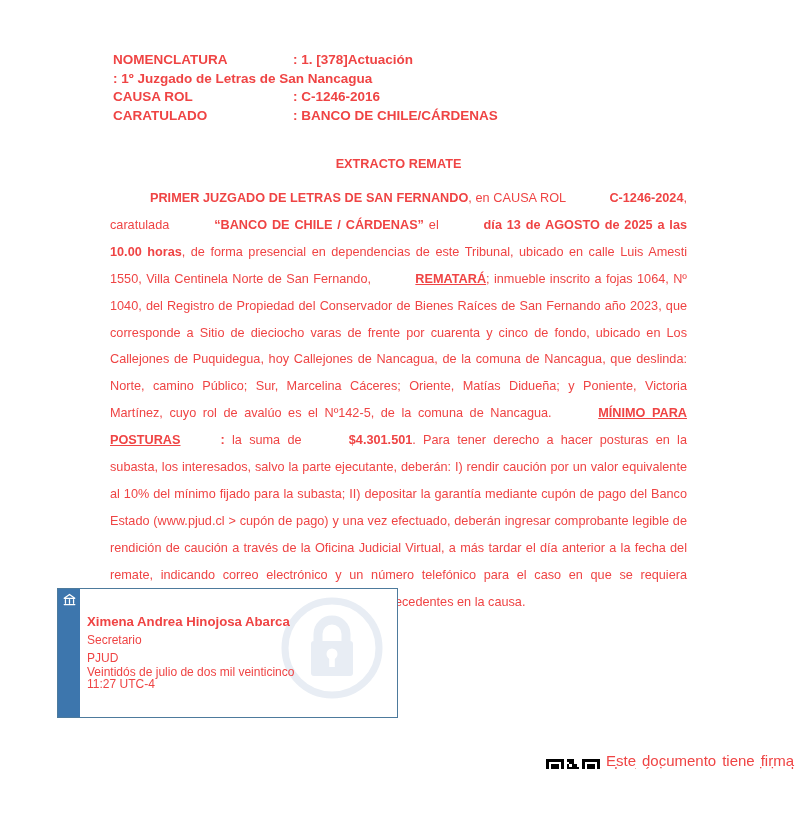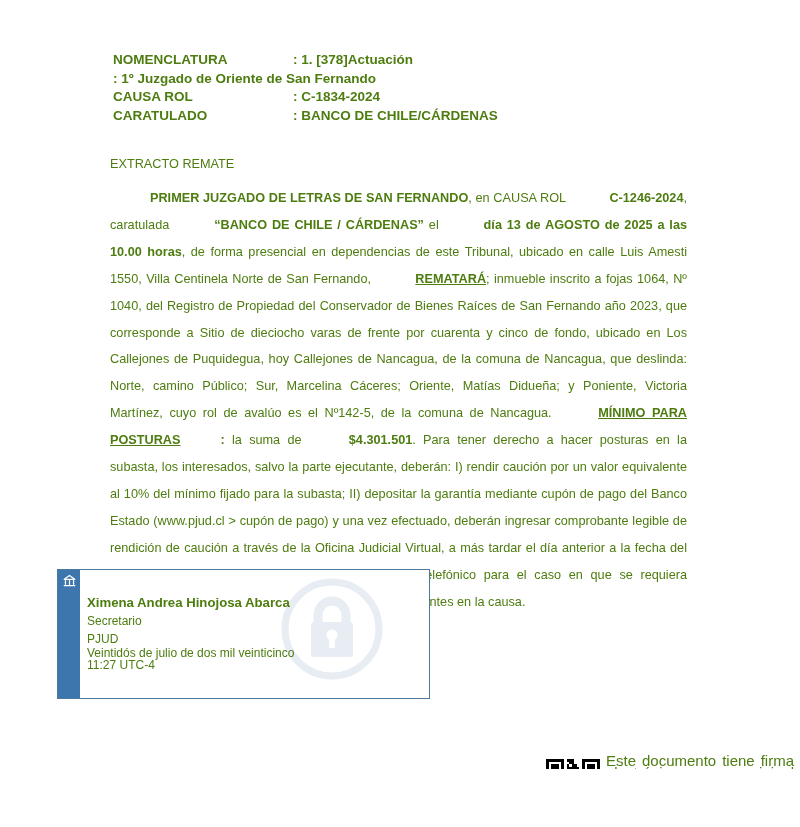--- a/index.html
+++ b/index.html
@@ -1,37 +1,37 @@
 <!DOCTYPE html>
 <html><head>
 <meta charset="utf-8">
 <style>
   html,body{margin:0;padding:0;background:#fff;}
   .page{position:relative;width:800px;height:769px;background:#ffffff;
-        font-family:"Liberation Sans",sans-serif;color:#4d7c0f;overflow:hidden;}
+        font-family:"Liberation Sans",sans-serif;color:#ef4444;overflow:hidden;}
 
   
   .doc-header{position:absolute;left:113px;top:51px;font-weight:bold;
               font-size:13.5px;line-height:18.5px;}
   .hrow{display:flex;}
   .hlabel{width:180px;}
 
   
   .doc-title{position:absolute;left:110px;top:157px;width:577px;
-             text-align:left;font-weight:normal;font-size:12.7px;}
+             text-align:center;font-weight:bold;font-size:12.7px;}
 
   
   .doc-body{position:absolute;left:110px;top:185px;width:577px;margin:0;
             text-align:justify;font-size:12.7px;line-height:26.9px;}
   .b{font-weight:bold;margin-left:40px;}
   .u{text-decoration:underline;}
 
   
-  .sig-box{position:absolute;left:57px;top:569px;width:339px;height:128px;
-           border:1px solid #4d7a9c;background:#fff;padding-left:32px;}
+  .sig-box{position:absolute;left:57px;top:588px;width:339px;height:128px;
+           border:1px solid #4d7a9c;background:#fff;}
   .sig-stripe{position:absolute;left:0;top:0;bottom:0;width:22px;
               background:#3d76ad;text-align:center;}
   .sig-stripe svg{margin-top:3px;}
   .sig-lock{position:absolute;left:221px;top:6px;}
   .sig-content{position:absolute;left:29px;top:25px;white-space:nowrap;}
   .sig-name{font-weight:bold;font-size:13.2px;margin-bottom:2px;}
   .sig-role,.sig-org{font-size:12px;line-height:18px;}
   .sig-date,.sig-time{font-size:12px;line-height:11.6px;}
 
   
@@ -45,25 +45,25 @@
 <body>
 
 <div class="page">
 
   <div class="doc-header">
     <div class="hrow">
       <span class="hlabel">NOMENCLATURA</span>
       <span class="hvalue">: 1. [378]Actuación</span>
     </div>
     <div class="hrow">
-      <span class="hvalue">: 1º Juzgado de Oriente de San Fernando</span>
+      <span class="hvalue">: 1º Juzgado de Letras de San Nancagua</span>
     </div>
     <div class="hrow">
       <span class="hlabel">CAUSA ROL</span>
-      <span class="hvalue">: C-1834-2024</span>
+      <span class="hvalue">: C-1246-2016</span>
     </div>
     <div class="hrow">
       <span class="hlabel">CARATULADO</span>
       <span class="hvalue">: BANCO DE CHILE/CÁRDENAS</span>
     </div>
   </div>
 
   <div class="doc-title">EXTRACTO REMATE</div>
 
   <p class="doc-body"><span class="b">PRIMER JUZGADO DE LETRAS DE SAN FERNANDO</span><span>, en CAUSA ROL </span><span class="b">C-1246-2024</span><span>, caratulada </span><span class="b">“BANCO DE CHILE / CÁRDENAS”</span><span> el </span><span class="b">día 13 de AGOSTO de 2025 a las 10.00 horas</span><span>, de forma presencial en dependencias de este Tribunal, ubicado en calle Luis Amesti 1550, Villa Centinela Norte de San Fernando, </span><span class="b u">REMATARÁ</span><span>; inmueble inscrito a fojas 1064, Nº 1040, del Registro de Propiedad del Conservador de Bienes Raíces de San Fernando año 2023, que corresponde a Sitio de dieciocho varas de frente por cuarenta y cinco de fondo, ubicado en Los Callejones de Puquidegua, hoy Callejones de Nancagua, de la comuna de Nancagua, que deslinda: Norte, camino Público; Sur, Marcelina Cáceres; Oriente, Matías Didueña; y Poniente, Victoria Martínez, cuyo rol de avalúo es el Nº142-5, de la comuna de Nancagua. </span><span class="b u">MÍNIMO PARA POSTURAS</span><span class="b">:</span><span> la suma de </span><span class="b">$4.301.501</span><span>. Para tener derecho a hacer posturas en la subasta, los interesados, salvo la parte ejecutante, deberán: I) rendir caución por un valor equivalente al 10% del mínimo fijado para la subasta; II) depositar la garantía mediante cupón de pago del Banco Estado (www.pjud.cl &gt; cupón de pago) y una vez efectuado, deberán ingresar comprobante legible de rendición de caución a través de la Oficina Judicial Virtual, a más tardar el día anterior a la fecha del remate, indicando correo electrónico y un número telefónico para el caso en que se requiera contactarlo durante la subasta. Bases y demás antecedentes en la causa.</span></p>

